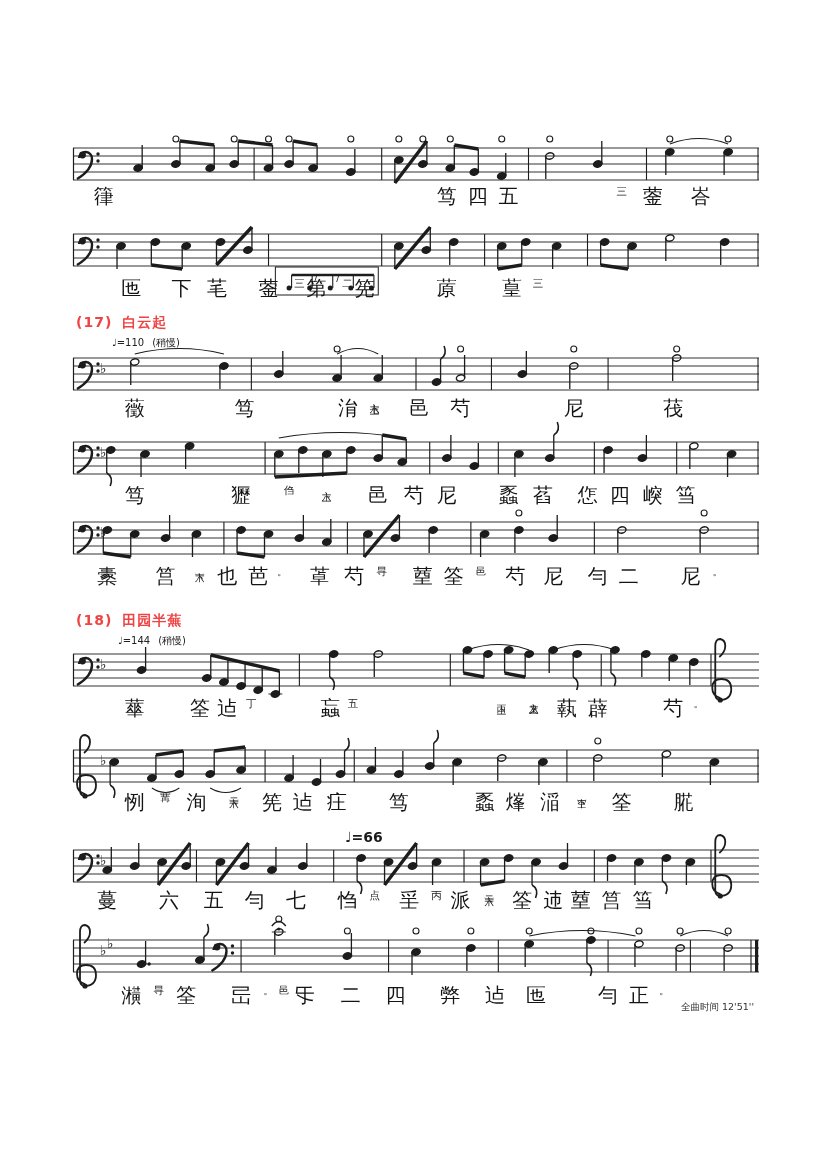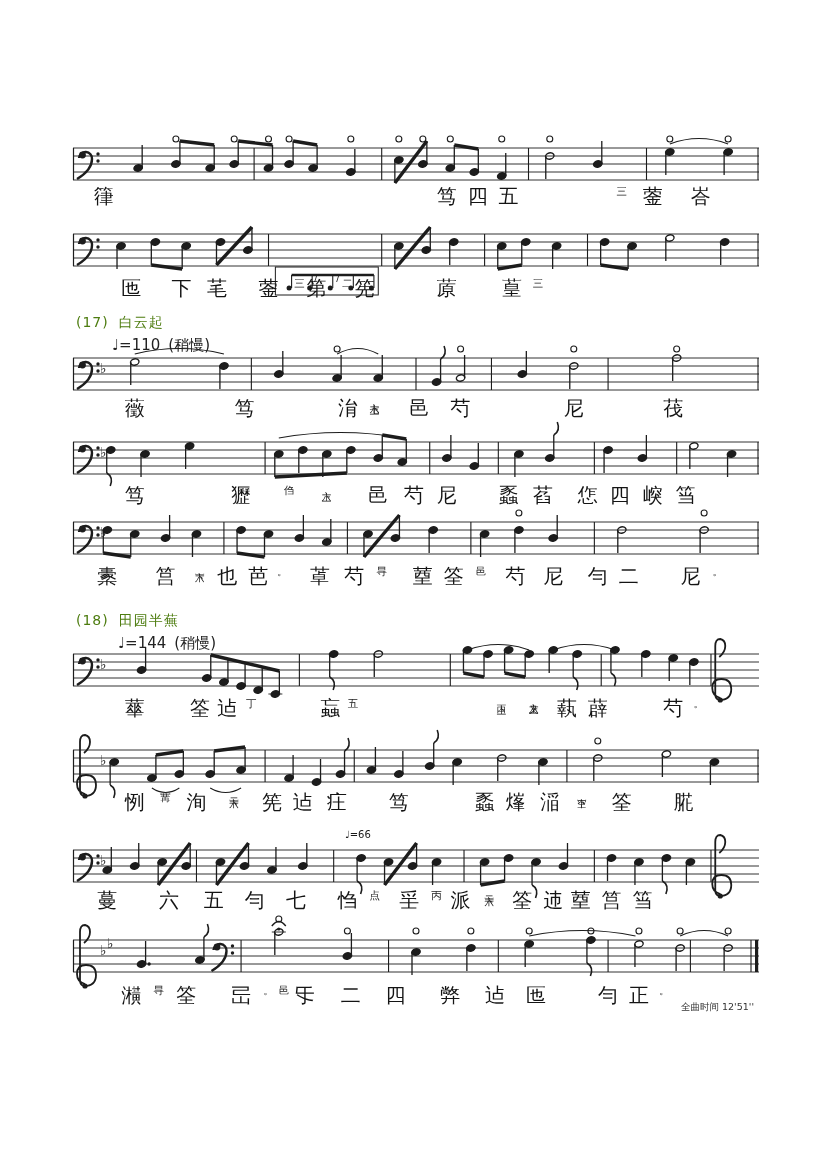--- a/index.html
+++ b/index.html
@@ -1,23 +1,23 @@
 <!DOCTYPE html>
 <html><head>
 <meta charset="utf-8">
 <style>
   html,body{margin:0;padding:0;background:#e8e8e8;}
   .page{position:relative;width:826px;height:1168px;background:#ffffff;margin:0 auto;
         font-family:"DejaVu Sans",sans-serif;color:#1c1c1c;overflow:hidden;}
   .abs{position:absolute;white-space:nowrap;}
-  .hdr{font-size:14px;font-weight:normal;letter-spacing:1px;color:#4d7c0f;}
+  .hdr{font-size:14px;font-weight:bold;letter-spacing:1px;color:#ef4444;}
   .hdr .num{margin-right:10px;}
-  .tempo{font-size:15px;color:#222;text-align:right;}
+  .tempo{font-size:10px;color:#222;text-align:right;}
   .tempo .tnote{margin-left:8px;}
-  .inltempo{font-size:10px;font-weight:normal;color:#1a1a1a;}
+  .inltempo{font-size:14px;font-weight:bold;color:#1a1a1a;}
   .durnote{font-size:9.5px;color:#333;}
   .pagenum{left:0;right:0;text-align:center;font-size:15px;color:#222;}
   .jz{position:absolute;font-size:20px;line-height:1;color:#141414;transform:translateX(-50%);}
   .jz.s{font-size:10.5px;color:#222;}
   .jz.v{writing-mode:vertical-rl;font-size:9.5px;letter-spacing:-1px;}
   svg.staff{position:absolute;left:73px;overflow:visible;}
 </style>
 </head>
 <body>
 

